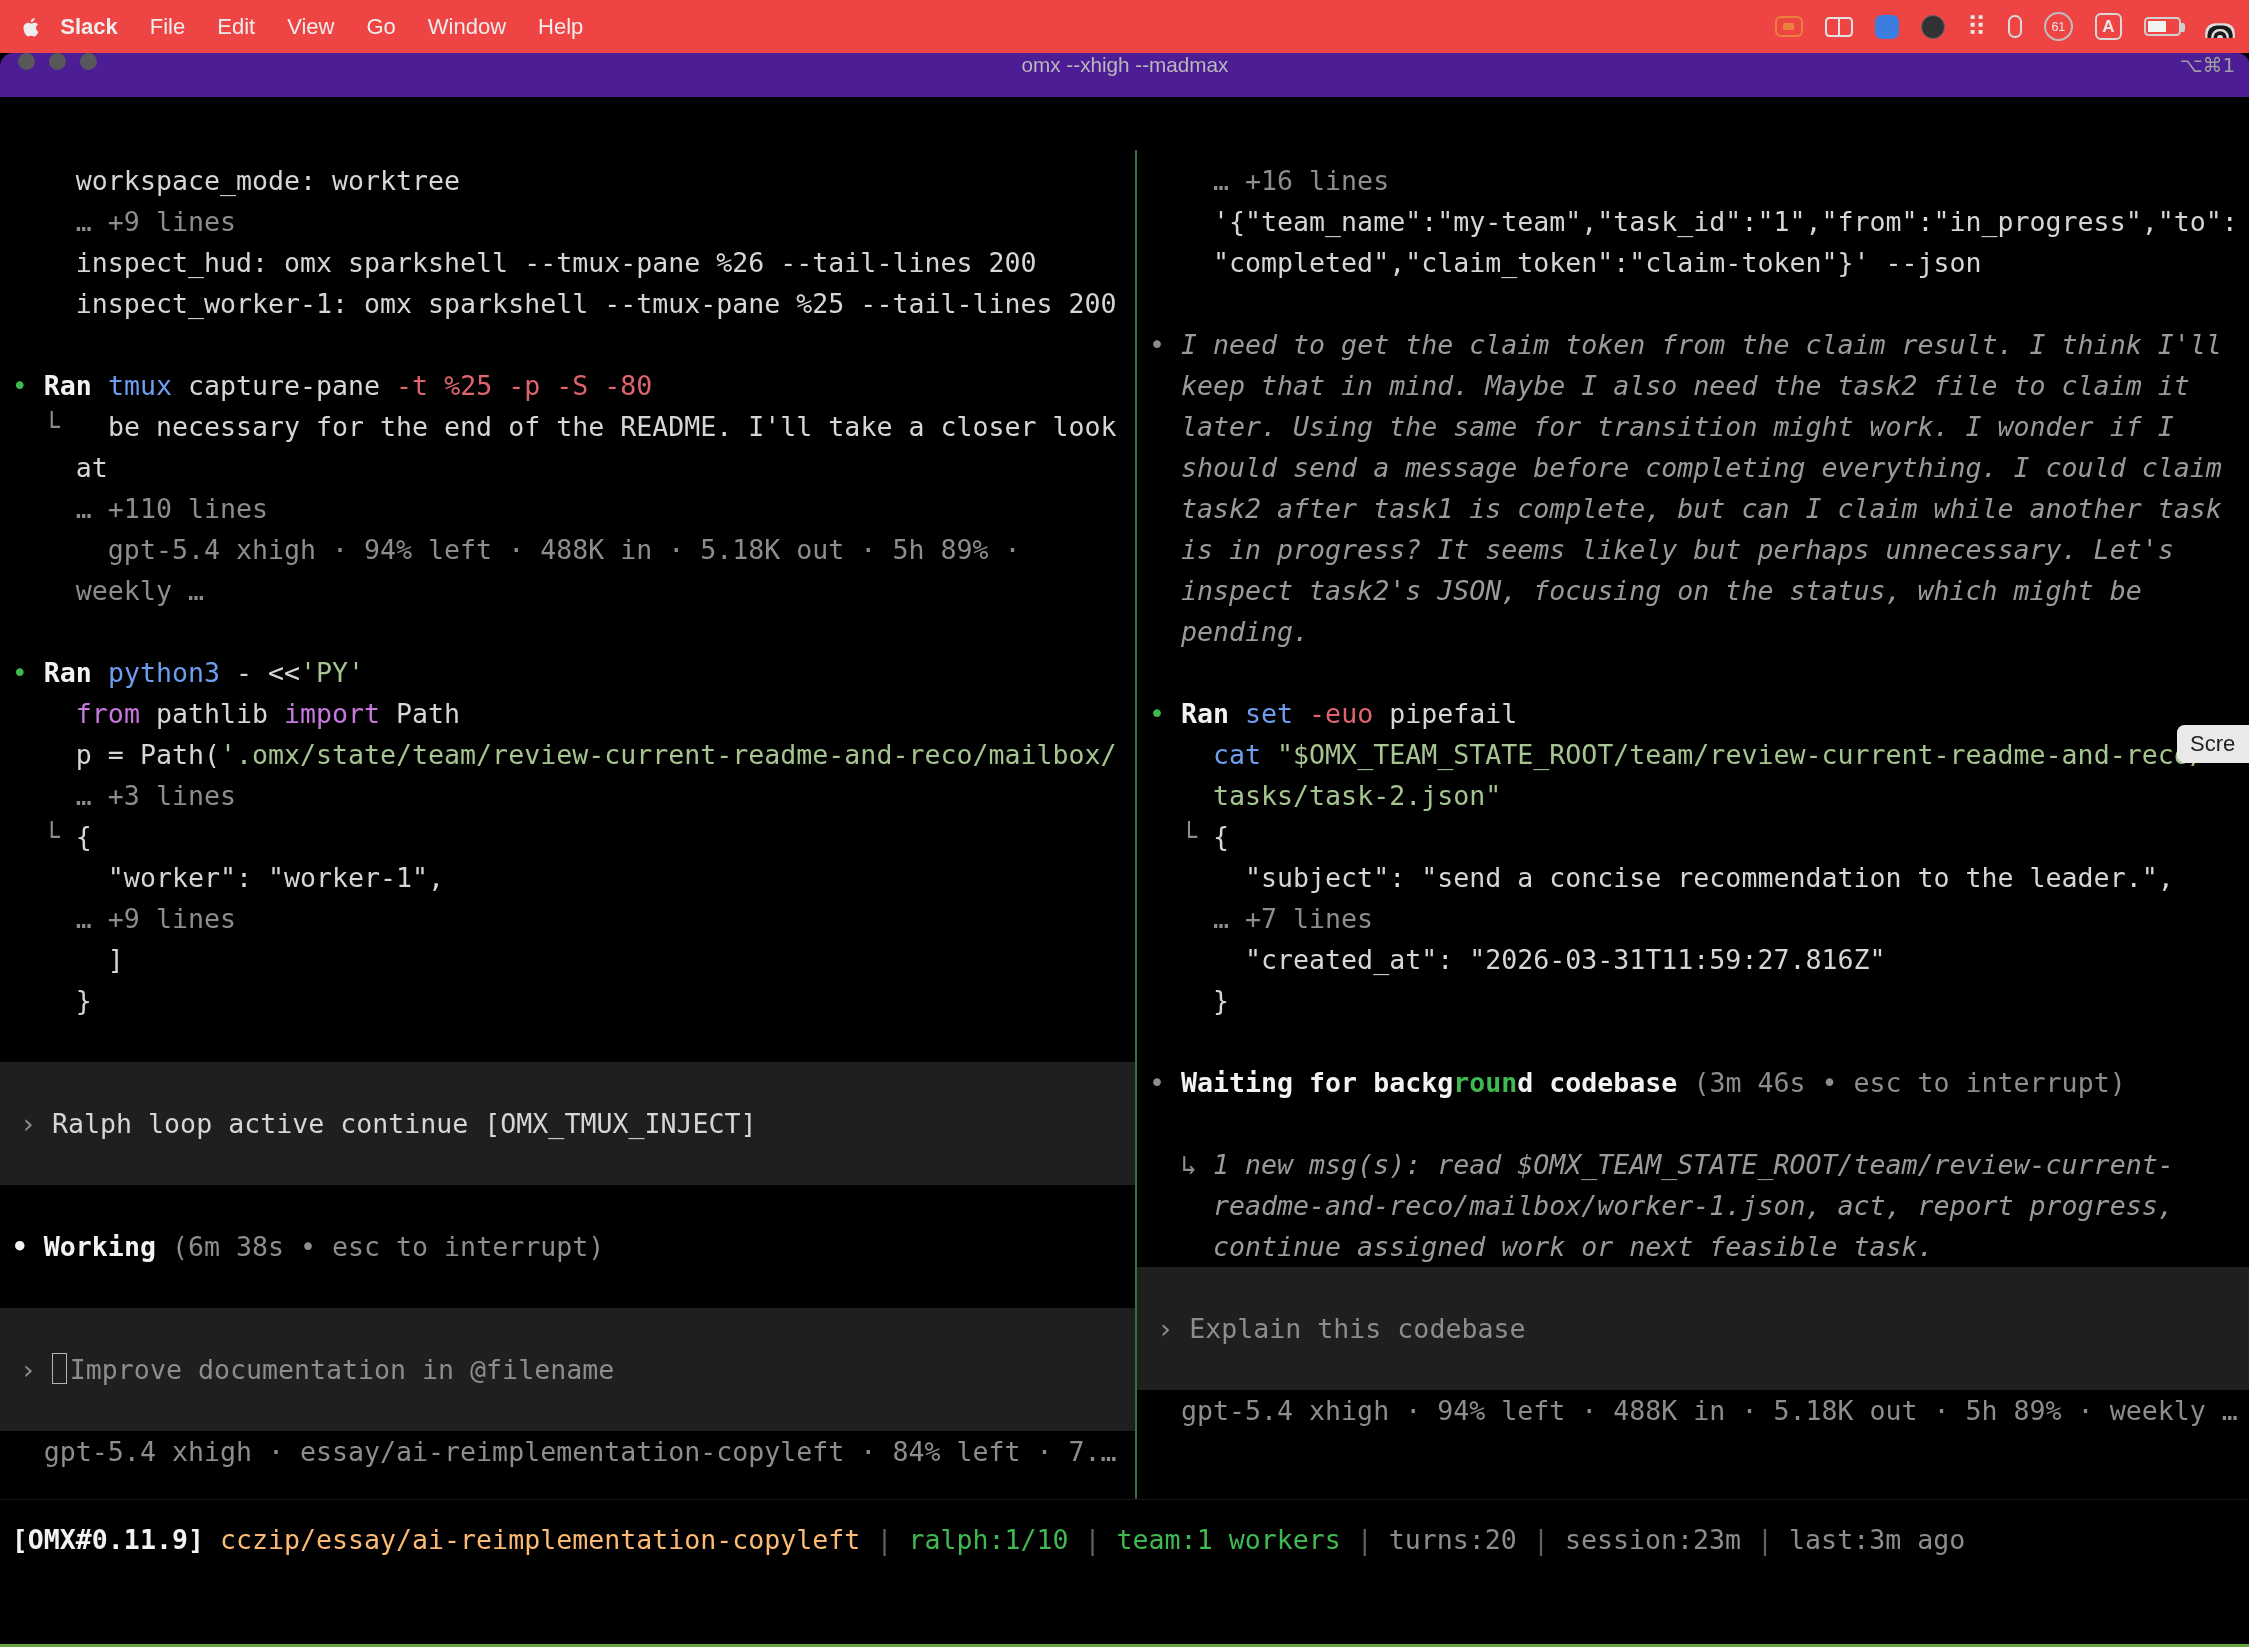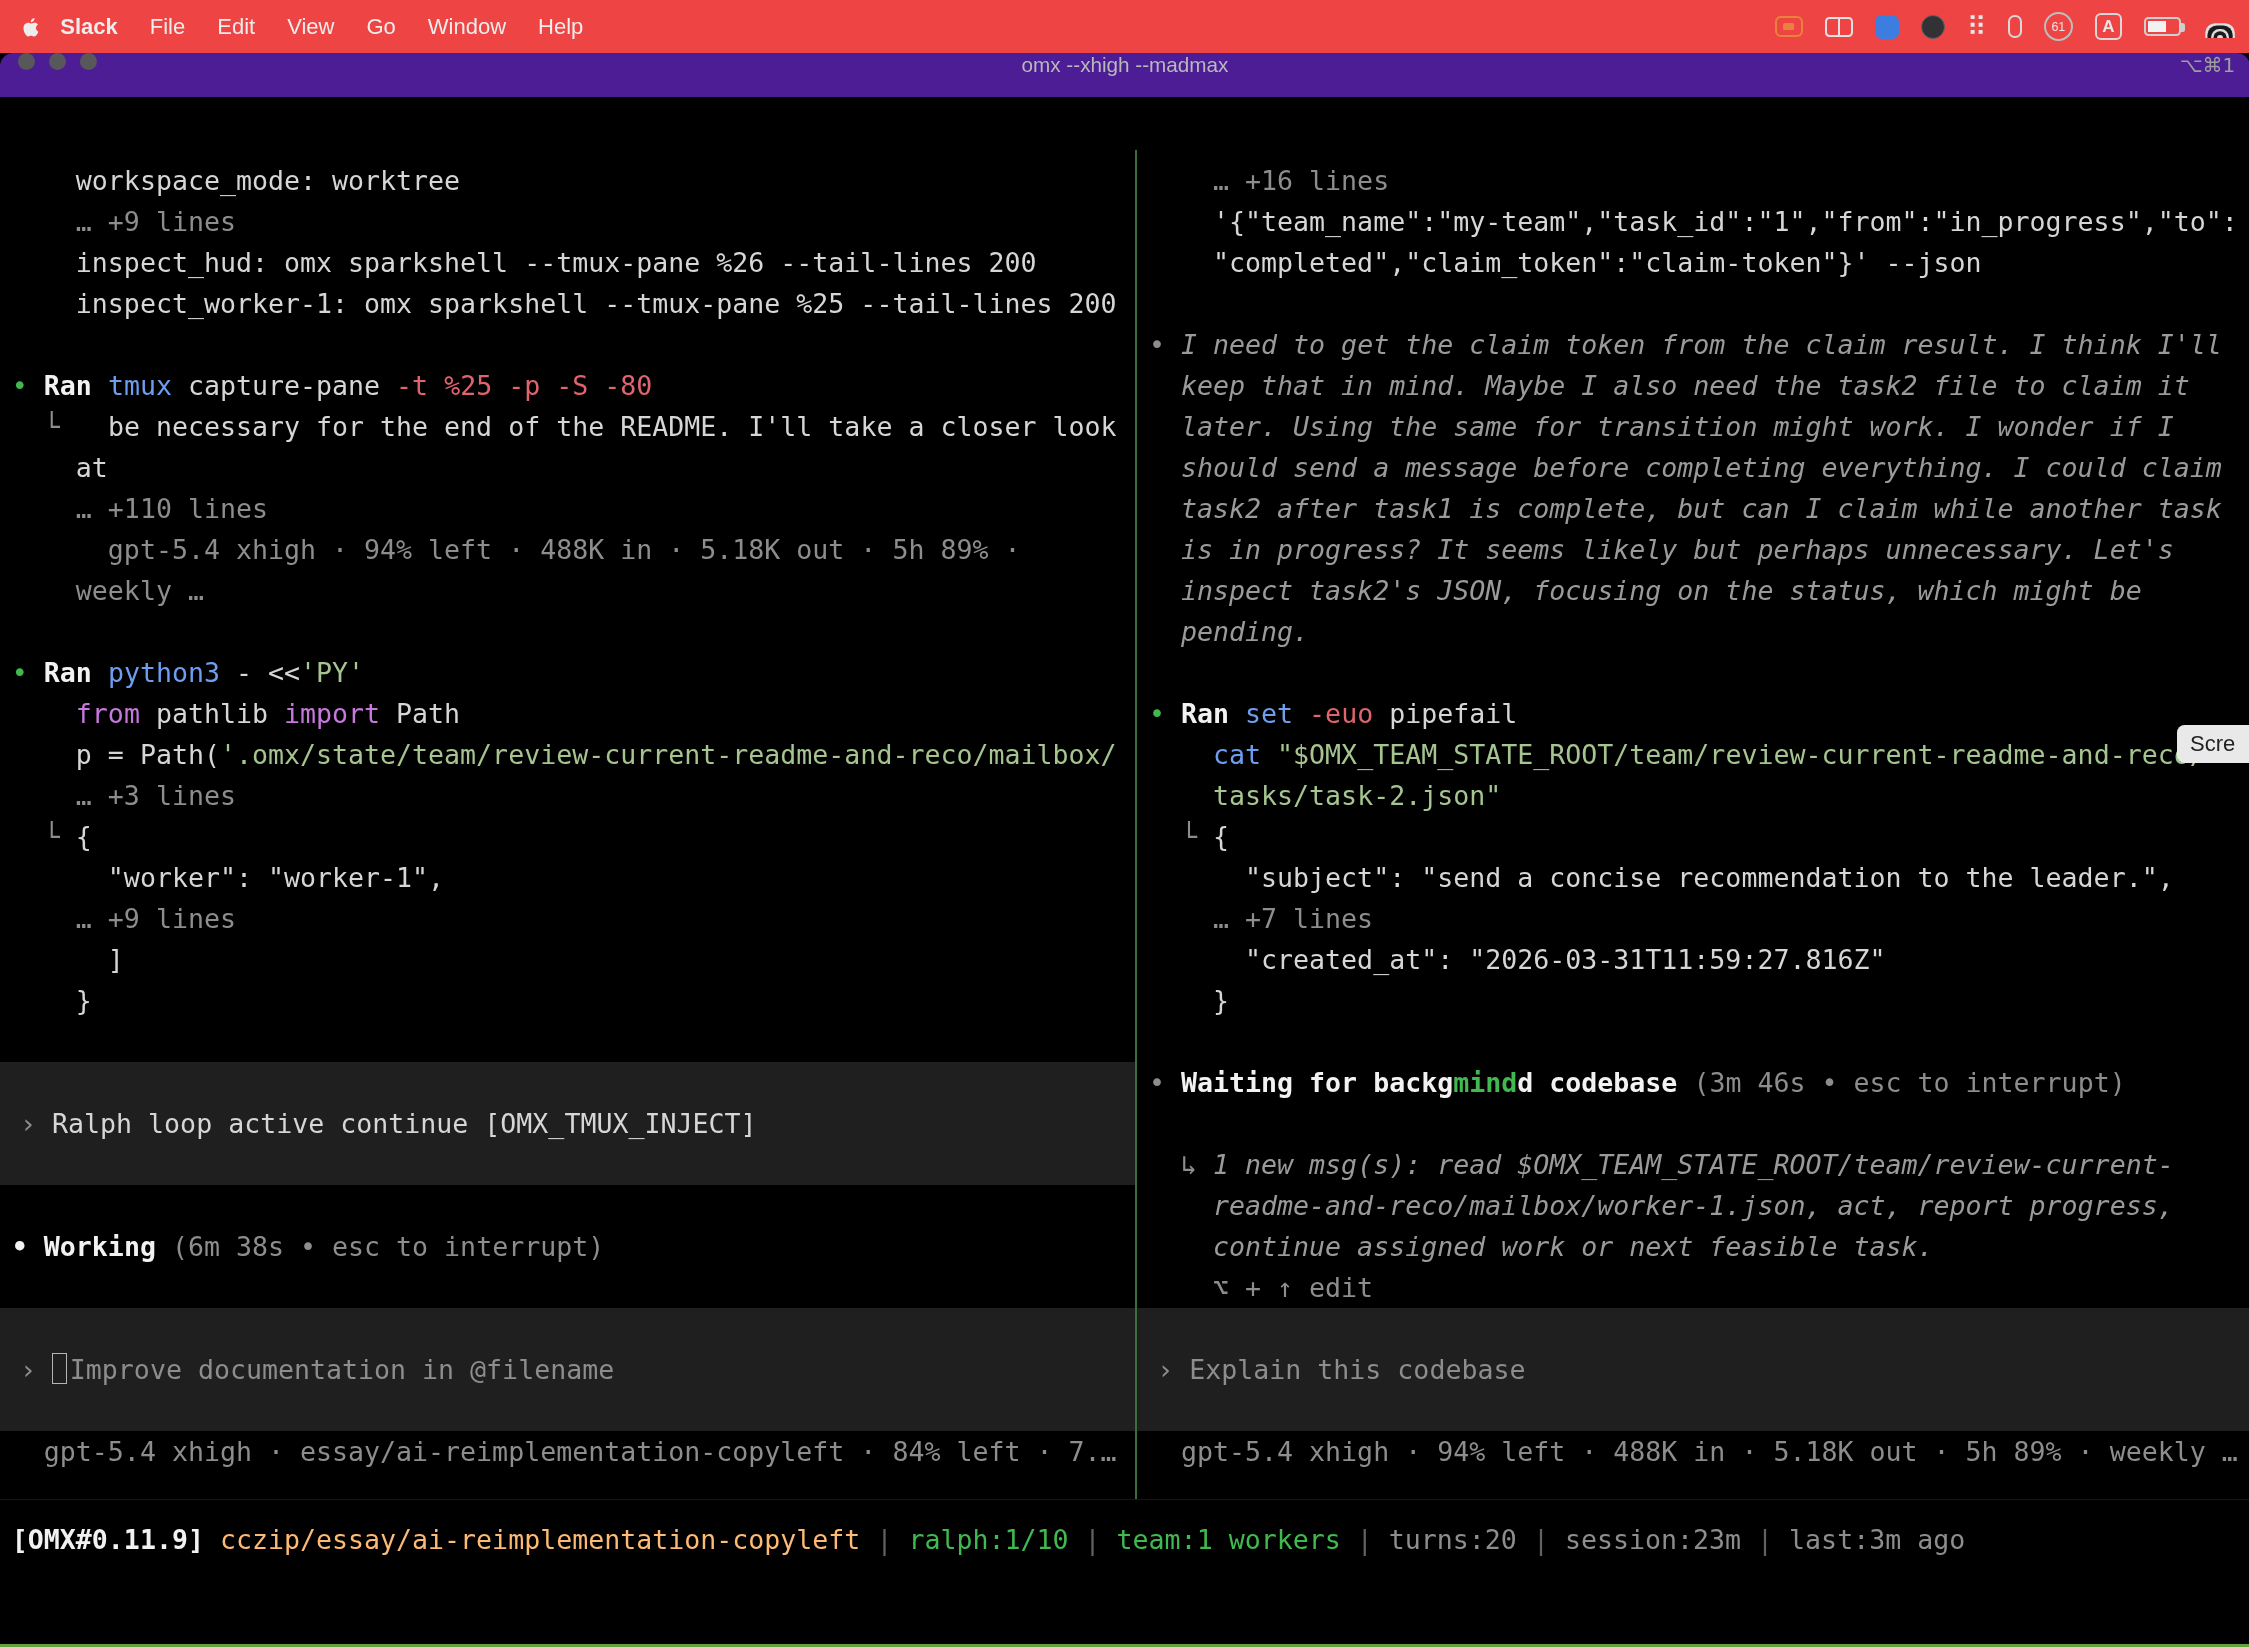--- a/index.html
+++ b/index.html
@@ -175,26 +175,25 @@
           <div class="row"></div>
           <div class="row"><span class="green">• </span><span class="bold">Ran </span><span class="blue">set </span><span class="red">-euo </span><span class="fg">pipefail</span></div>
           <div class="row"><span class="fg">    </span><span class="blue">cat </span><span class="str">"$OMX_TEAM_STATE_ROOT/team/review-current-readme-and-reco/</span></div>
           <div class="row"><span class="fg">    </span><span class="str">tasks/task-2.json"</span></div>
           <div class="row"><span class="dim">  └ </span><span class="fg">{</span></div>
           <div class="row"><span class="fg">      "subject": "send a concise recommendation to the leader.",</span></div>
           <div class="row"><span class="dim">    … +7 lines</span></div>
           <div class="row"><span class="fg">      "created_at": "2026-03-31T11:59:27.816Z"</span></div>
           <div class="row"><span class="fg">    }</span></div>
           <div class="row"></div>
-          <div class="row"><span class="dim">• </span><span class="bold">Waiting for backg</span><span class="boldgreen">mind</span><span class="bold">d codebase </span><span class="dim">(3m 46s • esc to interrupt)</span></div>
+          <div class="row"><span class="dim">• </span><span class="bold">Waiting for backg</span><span class="boldgreen">roun</span><span class="bold">d codebase </span><span class="dim">(3m 46s • esc to interrupt)</span></div>
           <div class="row"></div>
           <div class="row"><span class="dim">  ↳ </span><span class="ital">1 new msg(s): read $OMX_TEAM_STATE_ROOT/team/review-current-</span></div>
           <div class="row"><span class="ital">    readme-and-reco/mailbox/worker-1.json, act, report progress,</span></div>
           <div class="row"><span class="ital">    continue assigned work or next feasible task.</span></div>
-          <div class="row"><span class="dim">    ⌥ + ↑ edit</span></div>
           <div class="row band"></div>
           <div class="row band"><span class="dim">› </span><span class="dim">Explain this codebase</span></div>
           <div class="row band"></div>
           <div class="row"><span class="dim">  gpt-5.4 xhigh · 94% left · 488K in · 5.18K out · 5h 89% · weekly …</span></div>
         </div>
     </div>
 
     <div class="statusline" id="status-line"><span class="bold">[OMX#0.11.9] </span><span class="cyan">cczip/essay/ai-reimplementation-copyleft</span><span class="dim2"> | </span><span class="green">ralph:1/10</span><span class="dim2"> | </span><span class="green">team:1 workers</span><span class="dim2"> | </span><span class="dim">turns:20</span><span class="dim2"> | </span><span class="dim">session:23m</span><span class="dim2"> | </span><span class="dim">last:3m ago</span></div>
 
     <div class="tmuxbar">

